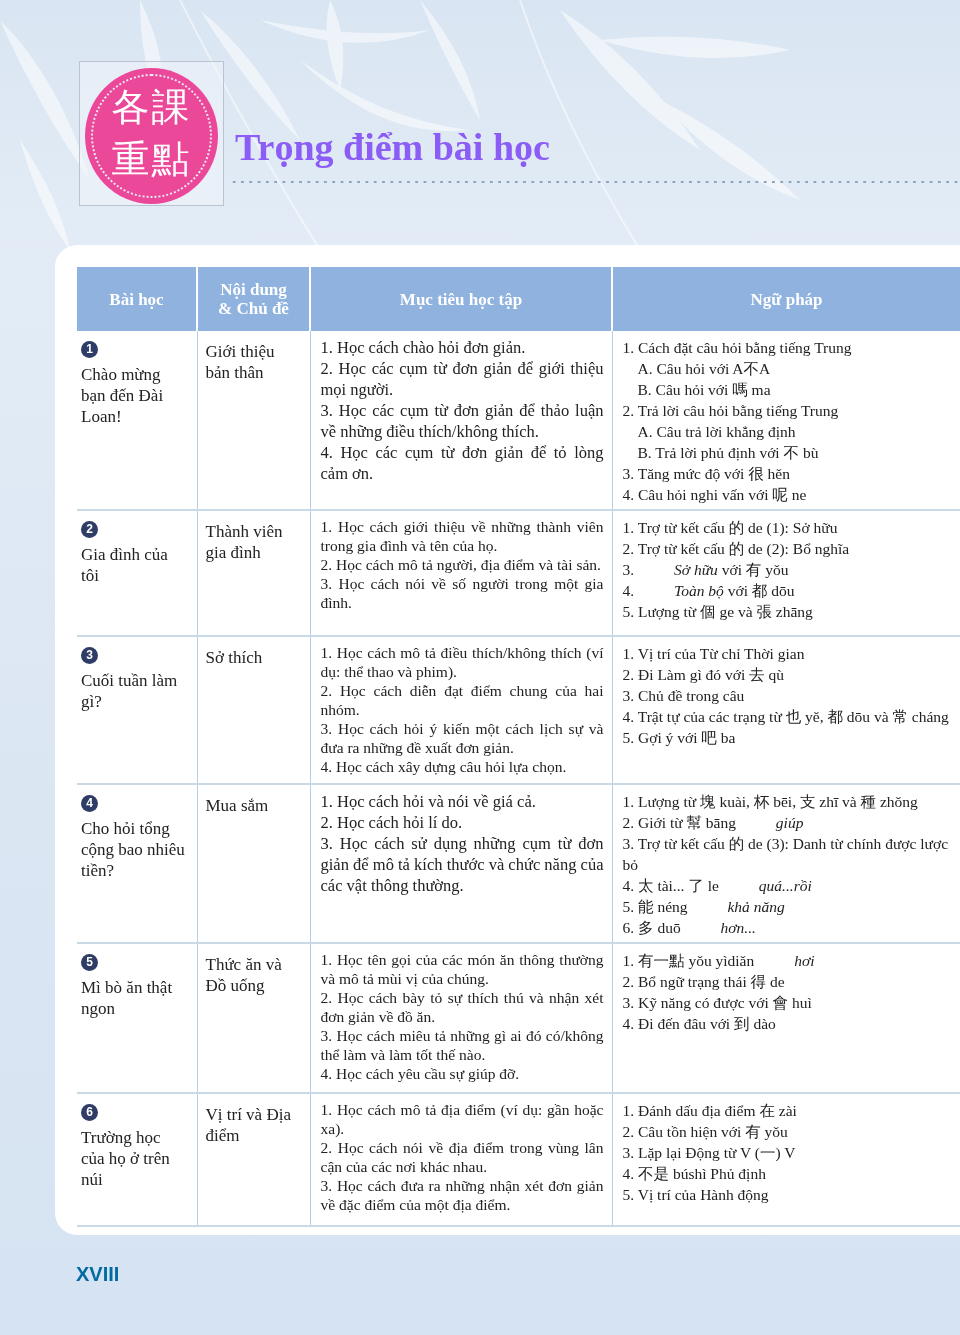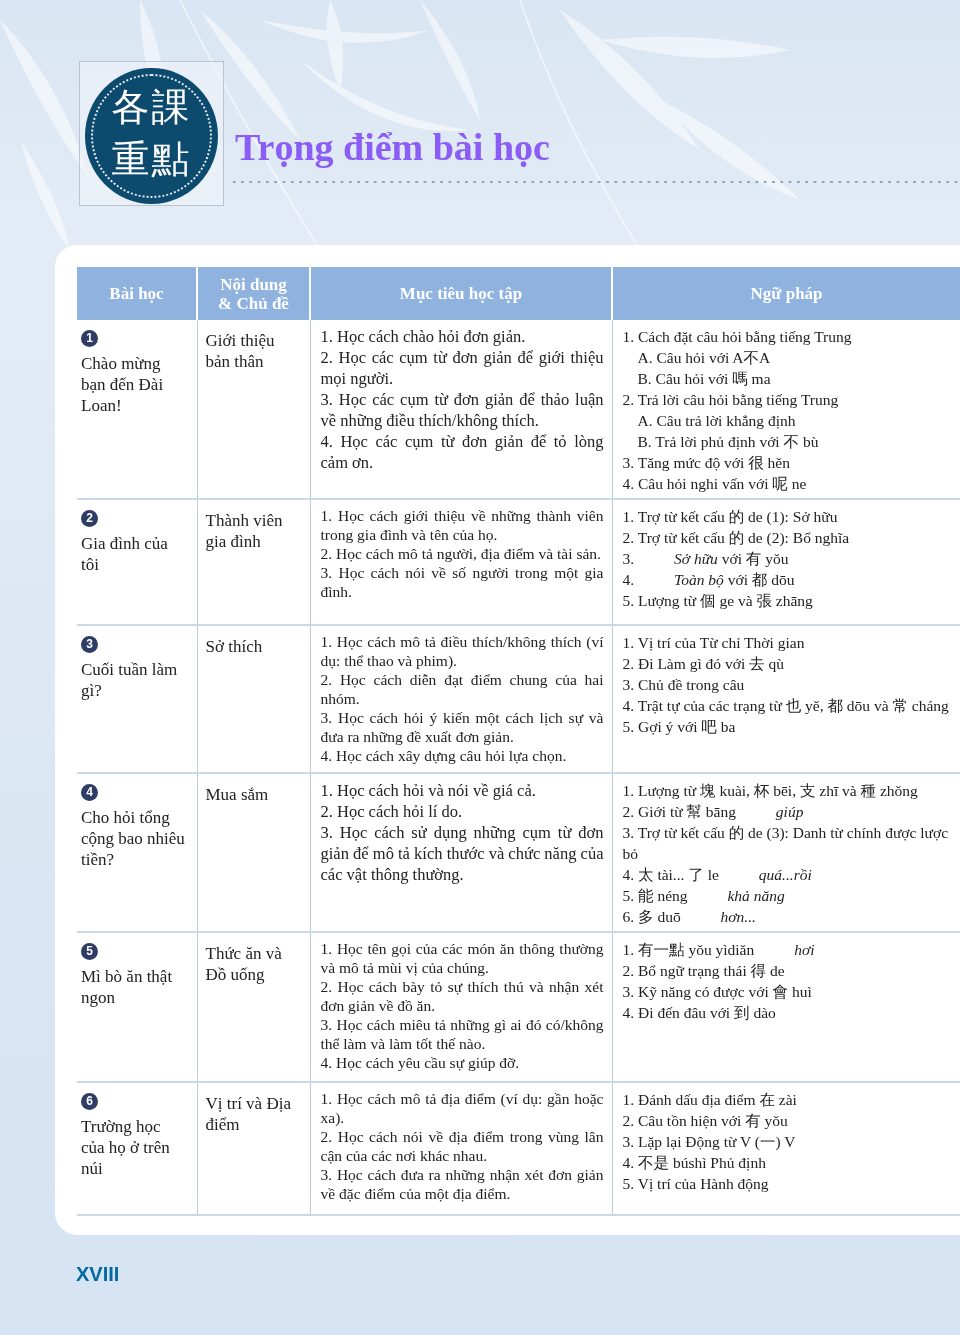--- a/index.html
+++ b/index.html
@@ -11,21 +11,21 @@
     color: #222;
   }
   
   .bamboo { position: absolute; left: 0; top: 0; width: 960px; height: 260px; pointer-events: none; }
   .header-badge-box {
     position: absolute; left: 79px; top: 61px; width: 145px; height: 145px;
     border: 1px solid #b9c4d2; background: rgba(240,244,250,0.55);
   }
   .header-badge {
     position: absolute; left: 85px; top: 68px; width: 133px; height: 136px;
-    border-radius: 50%; background: #0c4a6e;
+    border-radius: 50%; background: #ec4899;
   }
   .header-badge::after {
     content: ""; position: absolute; left: 6px; top: 6px; right: 6px; bottom: 6px;
     border-radius: 50%; border: 2px dotted #e8ecf5;
   }
   .badge-line {
     position: absolute; left: 0; width: 133px; text-align: center;
     color: #ffffff; font-size: 38px; letter-spacing: 2px;
     font-family: "DejaVu Serif", "Liberation Serif", serif; line-height: 1;
   }
@@ -44,21 +44,21 @@
   .panel {
     position: absolute; left: 55px; top: 245px; width: 905px; height: 990px;
     background: #ffffff; border-radius: 22px 0 0 22px;
   }
   table.lessons {
     position: absolute; left: 77px; top: 267px; width: 883px;
     border-collapse: collapse; table-layout: fixed;
   }
   table.lessons th {
     background: #8fb2df; color: #ffffff; font-weight: bold;
-    font-size: 17px; line-height: 19px; height: 53px;
+    font-size: 17px; line-height: 19px; height: 64px;
     text-align: center; vertical-align: middle;
     border-left: 2px solid #ffffff; border-right: 2px solid #ffffff;
     padding: 0 4px;
   }
   table.lessons th:first-child { border-left: none; }
   table.lessons th:last-child { border-right: none; }
   table.lessons td {
     vertical-align: top; font-size: 16px; line-height: 21px;
     border-bottom: 2px solid #c9d9e6; border-right: 1px solid #b8cde0;
     padding: 6px 4px 4px 4px; color: #222;

